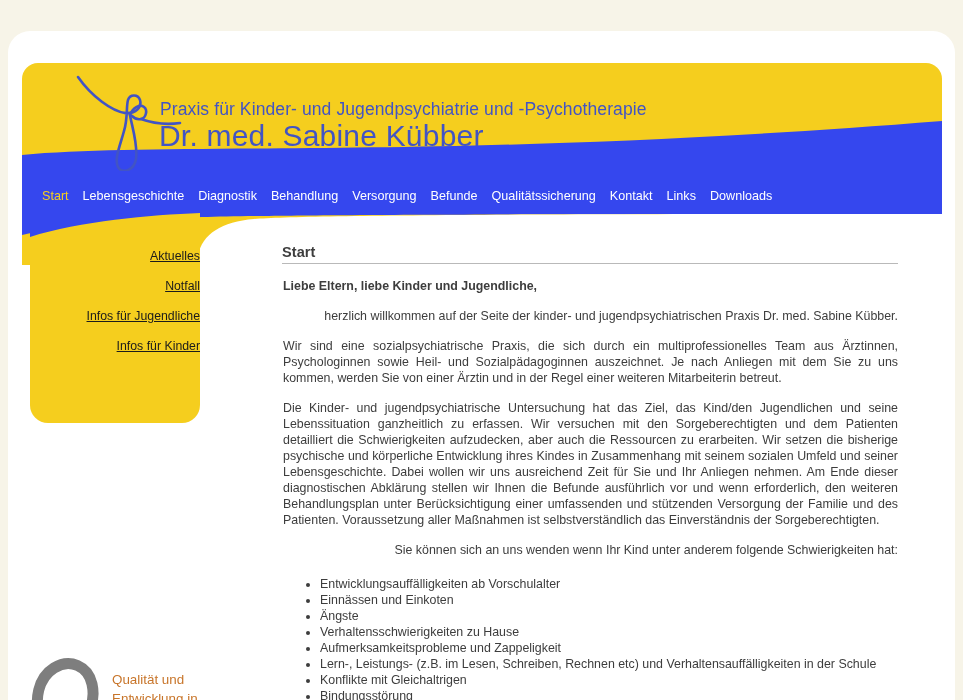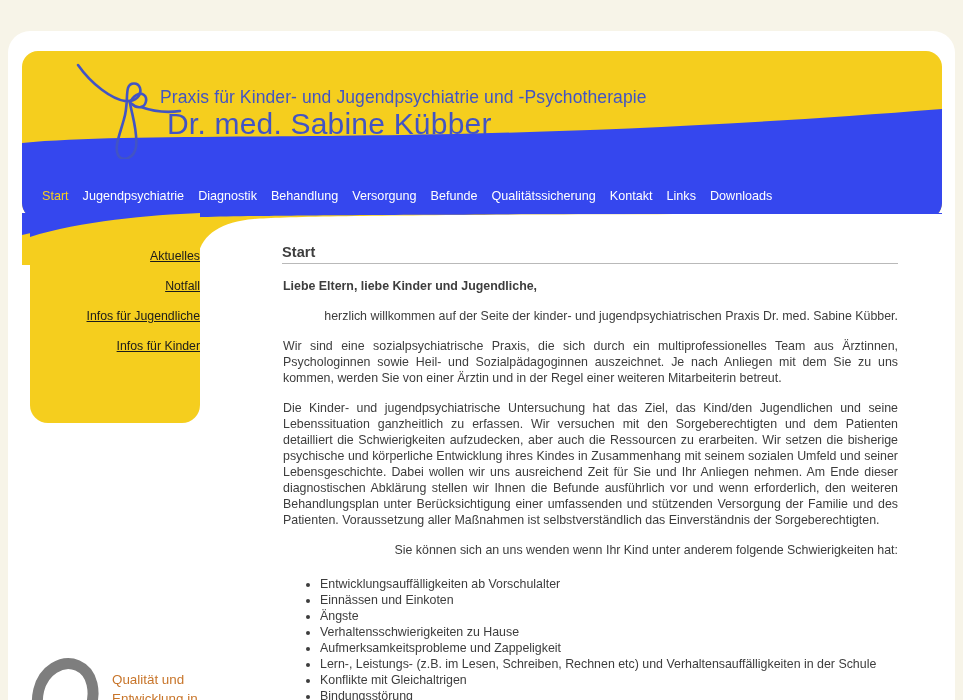--- a/index.html
+++ b/index.html
@@ -24,21 +24,21 @@
     background: #ffffff;
     border-top-left-radius: 22px;
     border-top-right-radius: 22px;
     overflow: hidden;
   }
 
   
   .banner {
     position: absolute;
     left: 14px;
-    top: 20px;
+    top: 32px;
     width: 920px;
     height: 168px;
     background: #f5ce1e;
     border-radius: 16px;
     overflow: hidden;
   }
   .banner-blue {
     position: absolute;
     left: 0;
     top: 0;
@@ -64,21 +64,20 @@
   }
   .banner-title {
     position: absolute;
     left: 137px;
     top: 56px;
     color: #4254c4;
     font-size: 30px;
     font-weight: normal;
     letter-spacing: 0.2px;
     white-space: nowrap;
-    margin-left: 8px;
   }
 
   
   .nav {
     position: absolute;
     left: 20px;
     top: 157px;
     display: flex;
     align-items: flex-start;
     gap: 0;
@@ -228,21 +227,21 @@
         <path d="M71,48 C82,52 96,54 110,52"></path>
       </g>
     </svg>
 
     <div class="banner-subtitle">Praxis für Kinder- und Jugendpsychiatrie und -Psychotherapie</div>
     <div class="banner-title">Dr. med. Sabine Kübber</div>
   </div>
 
   <nav class="nav" id="nav-root">
       <a class="nav-item active">Start</a>
-      <a class="nav-item">Jugendpsychiatrie</a>
+      <a class="nav-item">Lebensgeschichte</a>
       <a class="nav-item">Diagnostik</a>
       <a class="nav-item">Behandlung</a>
       <a class="nav-item">Versorgung</a>
       <a class="nav-item">Befunde</a>
       <a class="nav-item">Qualitätssicherung</a>
       <a class="nav-item">Kontakt</a>
       <a class="nav-item">Links</a>
       <a class="nav-item">Downloads</a>
     </nav>
 

